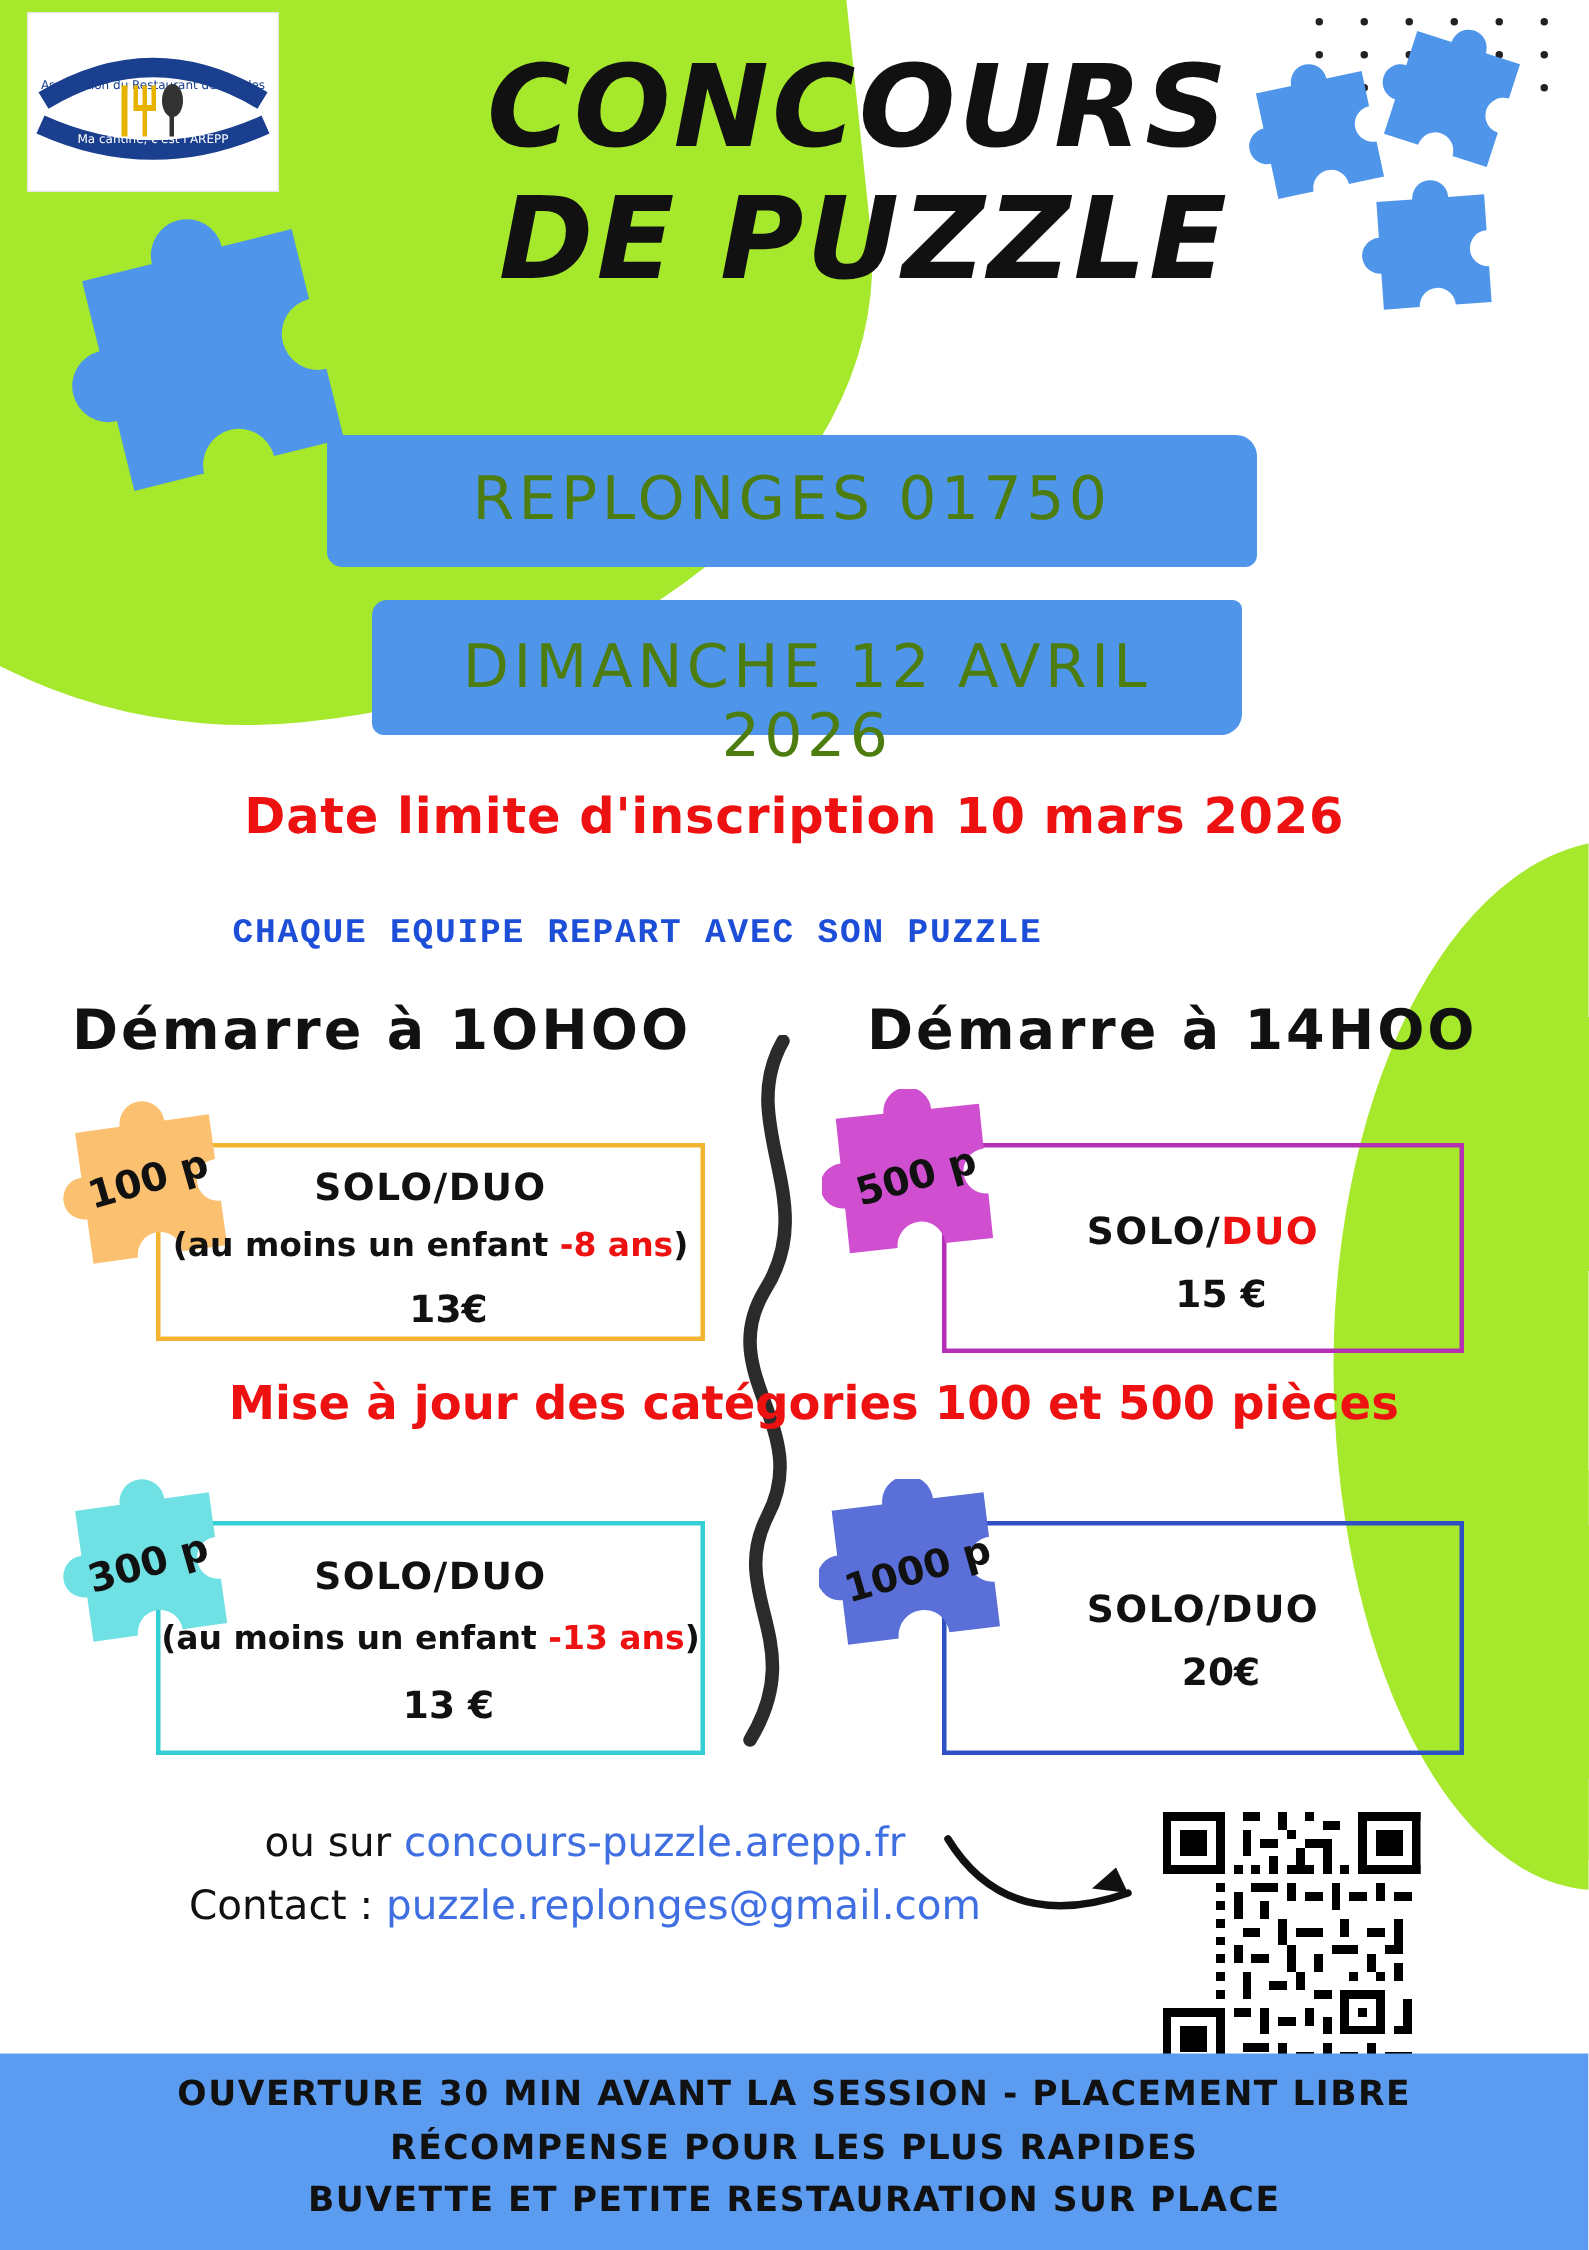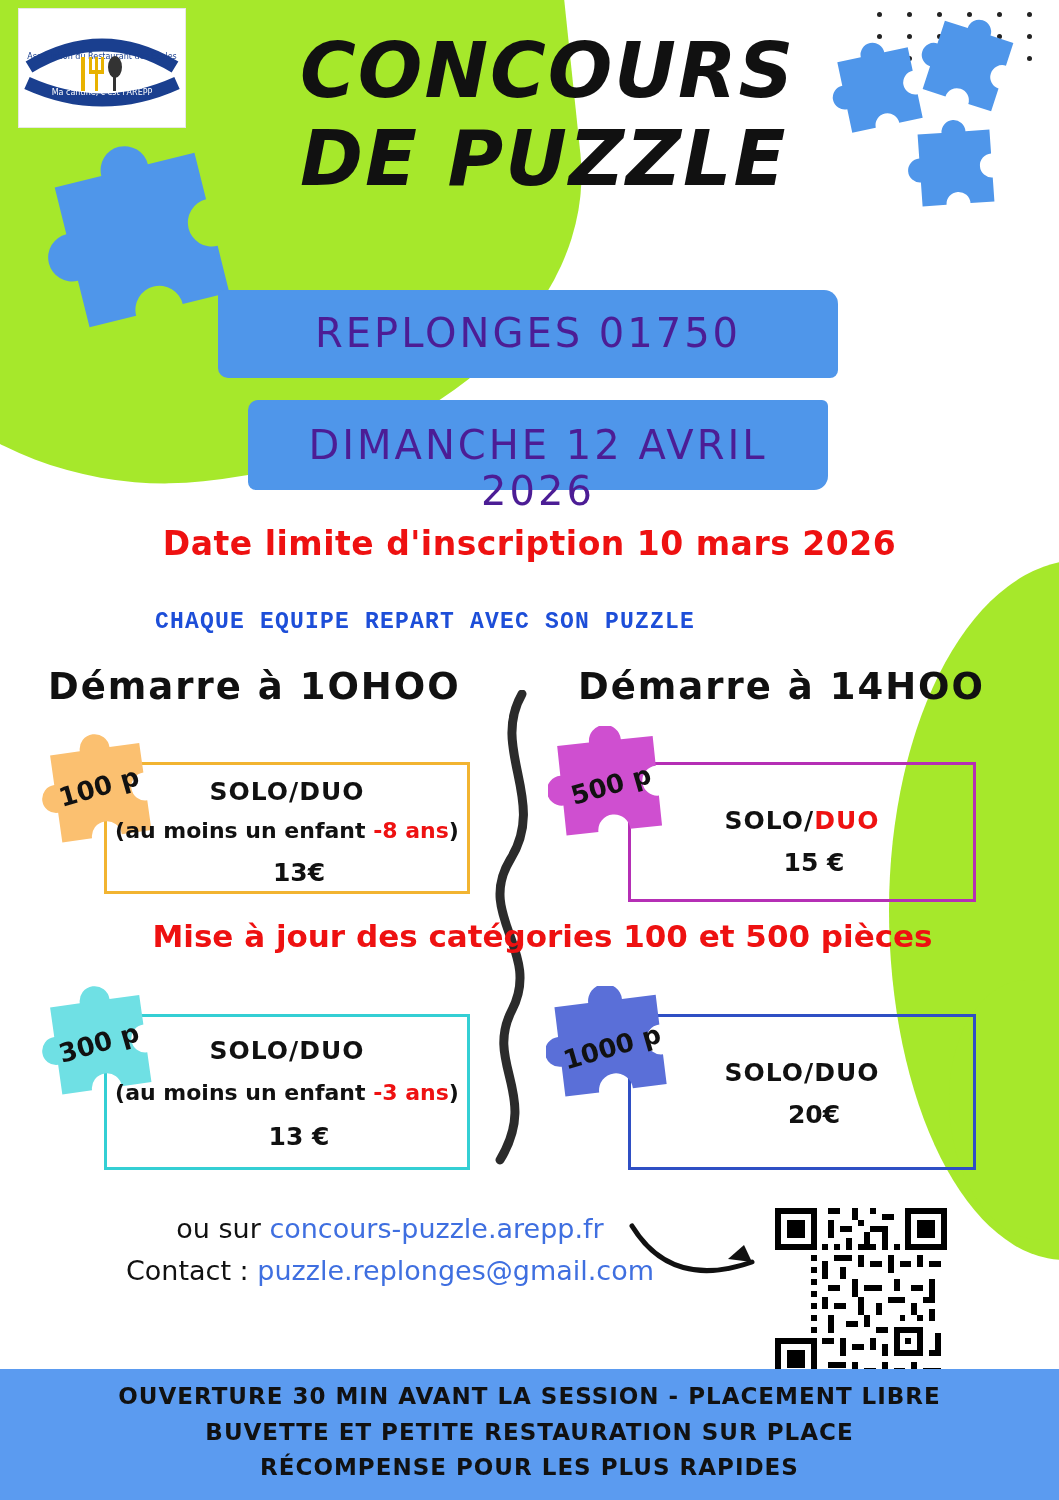--- a/index.html
+++ b/index.html
@@ -84,21 +84,21 @@
     left: 300px;
     top: 34px;
     width: 520px;
     color: #111;
     font-family: "DejaVu Sans", sans-serif;
     font-weight: 700;
     font-style: italic;
     font-size: 76px;
     line-height: 0.98;
     letter-spacing: 2px;
-    text-align: left;
+    text-align: right;
   }
   .title .l2 { display: block; margin-top: 14px; }
 
   
   .banner {
     position: absolute;
     background: #4f96ea;
   }
   .banner1 {
     left: 218px;
@@ -111,21 +111,21 @@
     left: 248px;
     top: 400px;
     width: 580px;
     height: 90px;
     border-radius: 10px 6px 14px 8px;
   }
   .banner-text {
     position: absolute;
     width: 100%;
     text-align: center;
-    color: #4c1d95;
+    color: #4d7c0f;
     font-family: "DejaVu Sans", sans-serif;
     font-size: 40px;
     letter-spacing: 3px;
   }
   .banner1-text { left: 218px; top: 310px; width: 620px; }
   .banner2-text { left: 248px; top: 422px; width: 580px; }
 
   
   .deadline {
     position: absolute;
@@ -394,21 +394,21 @@
 <div class="update">Mise à jour des catégories 100 et 500 pièces</div>
 
 <div class="cat-box" style="left:104px;top:1014px;width:366px;height:156px;border:3px solid #34cfd4;"></div>
 <div class="pp" style="left:42px;top:986px">
   <svg width="128" height="120" viewBox="0 0 128 120">
     <path d="M14 14 h30 a12 12 0 1 1 30 0 h30 v30 a12 12 0 1 0 0 28 v30 h-30 a12 12 0 1 0 -30 0 h-30 v-30 a12 12 0 1 1 0 -28 z" fill="#6fe0e4" transform="rotate(-8 64 60)"></path>
   </svg>
 </div>
 <div class="piece-label" style="left:58px;top:1028px">300 p</div>
 <div class="cat-inner cat-title" style="left:104px;top:1036px;width:366px">SOLO/DUO</div>
-<div class="cat-inner cat-note" style="left:104px;top:1080px;width:366px"><span>(au moins un enfant </span><span class="red">-3 ans</span><span>)</span></div>
+<div class="cat-inner cat-note" style="left:104px;top:1080px;width:366px"><span>(au moins un enfant </span><span class="red">-13 ans</span><span>)</span></div>
 <div class="cat-inner cat-price" style="left:104px;top:1122px;width:366px">13 €</div>
 
 <div class="cat-box" style="left:628px;top:1014px;width:348px;height:156px;border:3px solid #2f4fc4;"></div>
 <div class="pp" style="left:546px;top:986px">
   <svg width="140" height="126" viewBox="0 0 140 126">
     <path d="M14 14 h34 a12 12 0 1 1 34 0 h34 v30 a12 12 0 1 0 0 30 v30 h-34 a12 12 0 1 0 -34 0 h-34 v-30 a12 12 0 1 1 0 -30 z" fill="#5a6fd8" transform="rotate(-7 70 63)"></path>
   </svg>
 </div>
 <div class="piece-label" style="left:562px;top:1032px">1000 p</div>
 <div class="cat-inner cat-title" style="left:628px;top:1058px;width:348px">SOLO/DUO</div>
@@ -524,15 +524,15 @@
         <rect x="23" y="26" width="1" height="2"></rect>
       <rect x="25" y="27" width="3" height="1"></rect>
         <rect x="26" y="24" width="2" height="1"></rect>
     </g>
   </svg>
 </div>
 
 <div class="bottom-bar"></div>
 <div class="bottom-text">
   <div>OUVERTURE 30 MIN AVANT  LA SESSION - PLACEMENT LIBRE</div>
+  <div>RÉCOMPENSE POUR LES PLUS RAPIDES</div>
   <div>BUVETTE ET PETITE RESTAURATION SUR PLACE</div>
-  <div>RÉCOMPENSE POUR LES PLUS RAPIDES</div>
 </div>
 
 </body></html>

